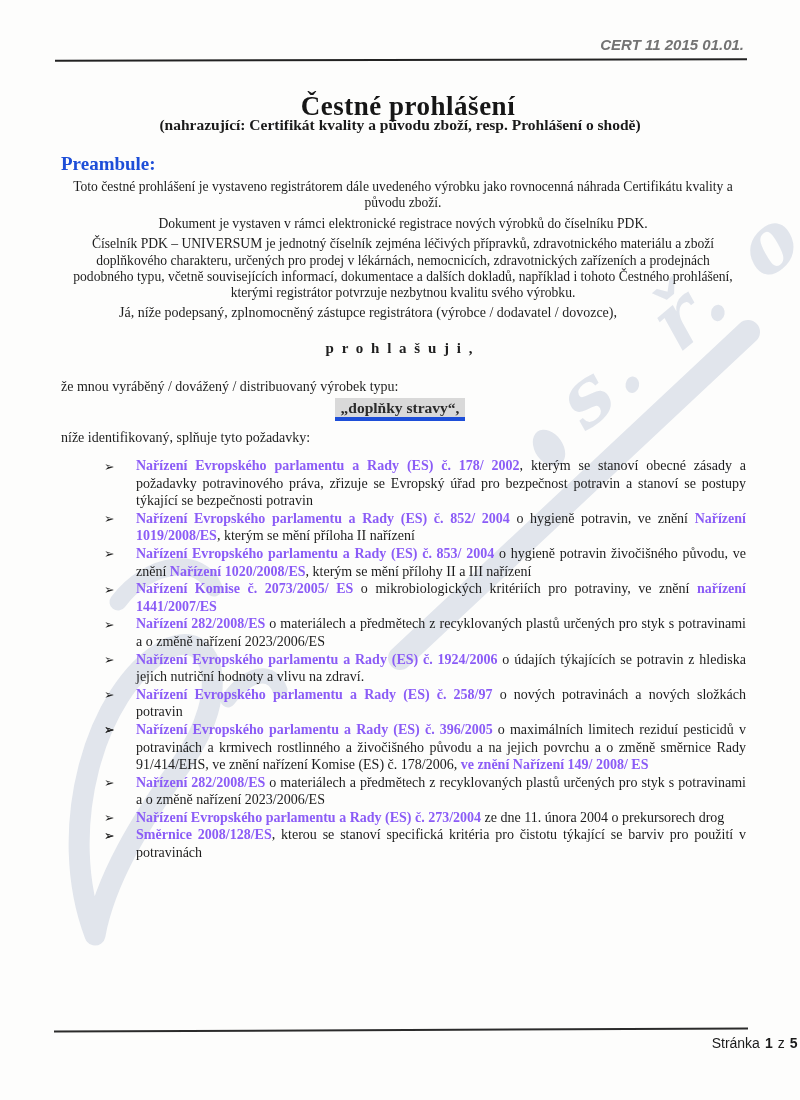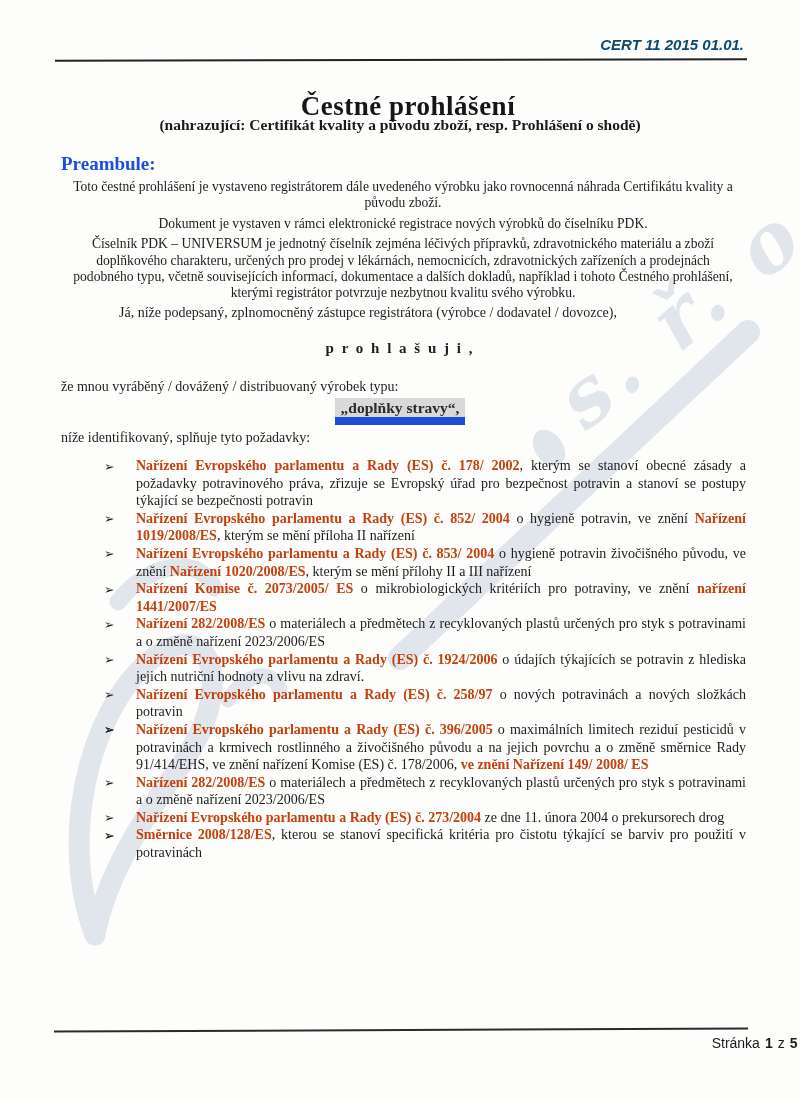--- a/index.html
+++ b/index.html
@@ -8,21 +8,21 @@
     background:#fdfdfc; overflow:hidden;
     font-family:"Liberation Serif","DejaVu Serif",serif;
     color:#1e1e1e;
   }
   .wm{position:absolute;top:0;left:0;z-index:0;pointer-events:none;}
   .content{position:relative;z-index:1;}
 
   .cert-ref{
     position:absolute; top:36px; right:56px;
     font-family:"Liberation Sans",sans-serif; font-style:italic; font-weight:bold;
-    font-size:15px; color:#0c4a6e;margin-left:12px;
+    font-size:15px; color:#737373;margin-left:12px;
   }
   .header-rule{
     position:absolute; top:59px; left:55px; width:692px;
     border-top:2.4px solid #222; transform:rotate(-0.12deg);
   }
   .doc-title{
     position:absolute; top:83px; left:0; width:100%;
     text-align:center; font-size:27px; font-weight:bold; letter-spacing:0.5px;
     color:#161616; margin:8px;
   }
@@ -40,35 +40,35 @@
   }
   .decl-verb{
     position:absolute; top:340px; left:0; width:100%;
     text-align:center; font-weight:bold; font-size:15px; letter-spacing:2px;
   }
   .product-line{position:absolute; top:379px; left:61px; width:684px; font-size:14px;}
   .product-type-wrap{position:absolute; top:398px; left:0; width:100%; text-align:center;}
   .product-type{
     display:inline-block; font-weight:bold; font-size:15.5px;
     background:#d9d9d9; padding:1px 6px 0 6px;
-    border-bottom:8px solid #1d4ed8; color:#2a2a2a;
+    border-bottom:4px solid #1d4ed8; color:#2a2a2a;
   }
   .req-intro{position:absolute; top:430px; left:61px; width:684px; font-size:14px;}
 
   .req-list{
     position:absolute; top:457px; left:60px; width:686px;
     margin:0; padding:0; list-style:none;
     font-size:14px; line-height:17.6px; text-align:justify;
   }
   .req-list li{position:relative; padding-left:76px; color:#1c1c1c;}
   .req-list .bullet{
     position:absolute; left:44px; top:0.5px;
     font-family:"DejaVu Sans",sans-serif; font-size:12.5px; color:#242424;
   }
-  .req-list b{color:#c2410c;}
+  .req-list b{color:#8b5cf6;}
 
   .footer-rule{
     position:absolute; top:1029px; left:54px; width:694px;
     border-top:2px solid #2b2b2b; transform:rotate(-0.25deg);
   }
   .page-footer{
     position:absolute; top:1035px; left:0; width:100%;
     text-align:right; font-family:"Liberation Sans",sans-serif;
     font-size:14px; color:#1b1b1b;
   }

